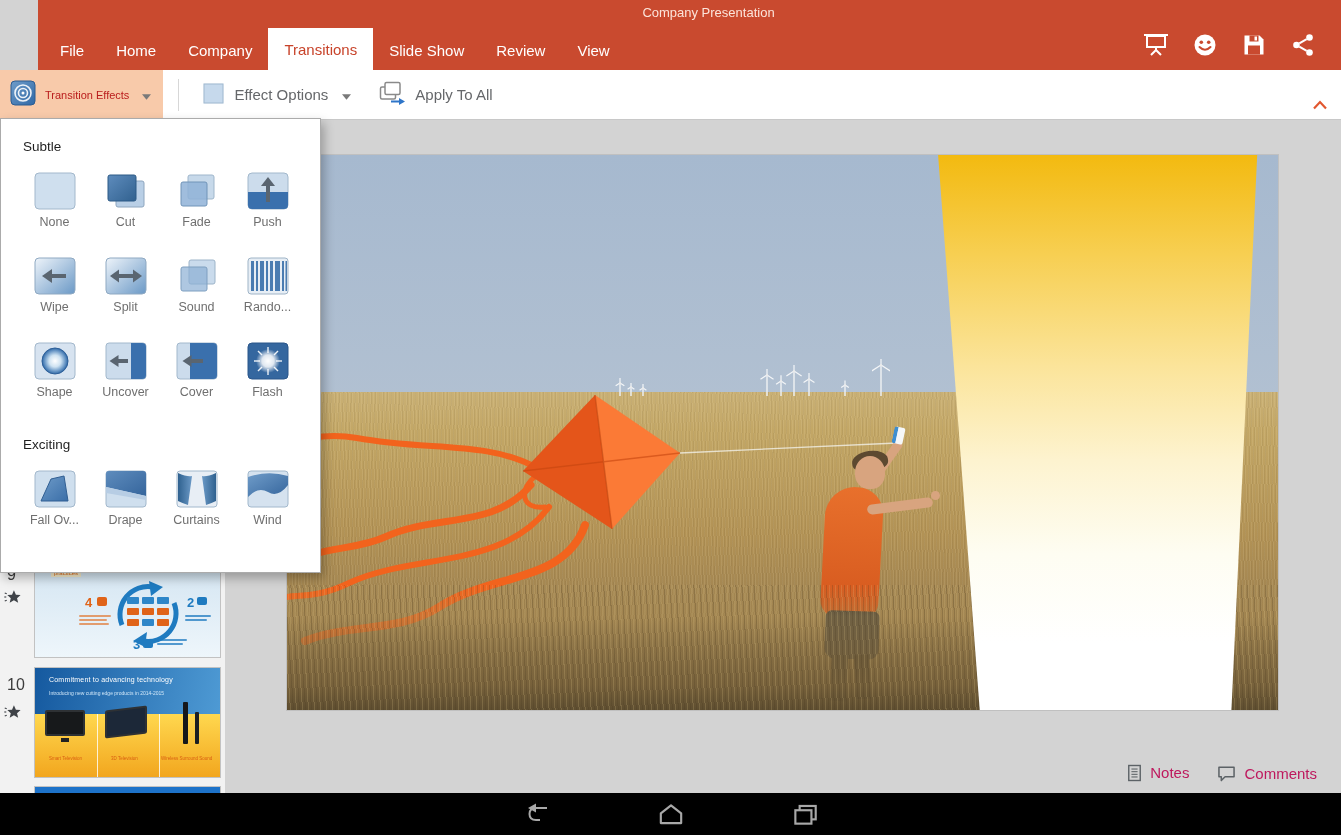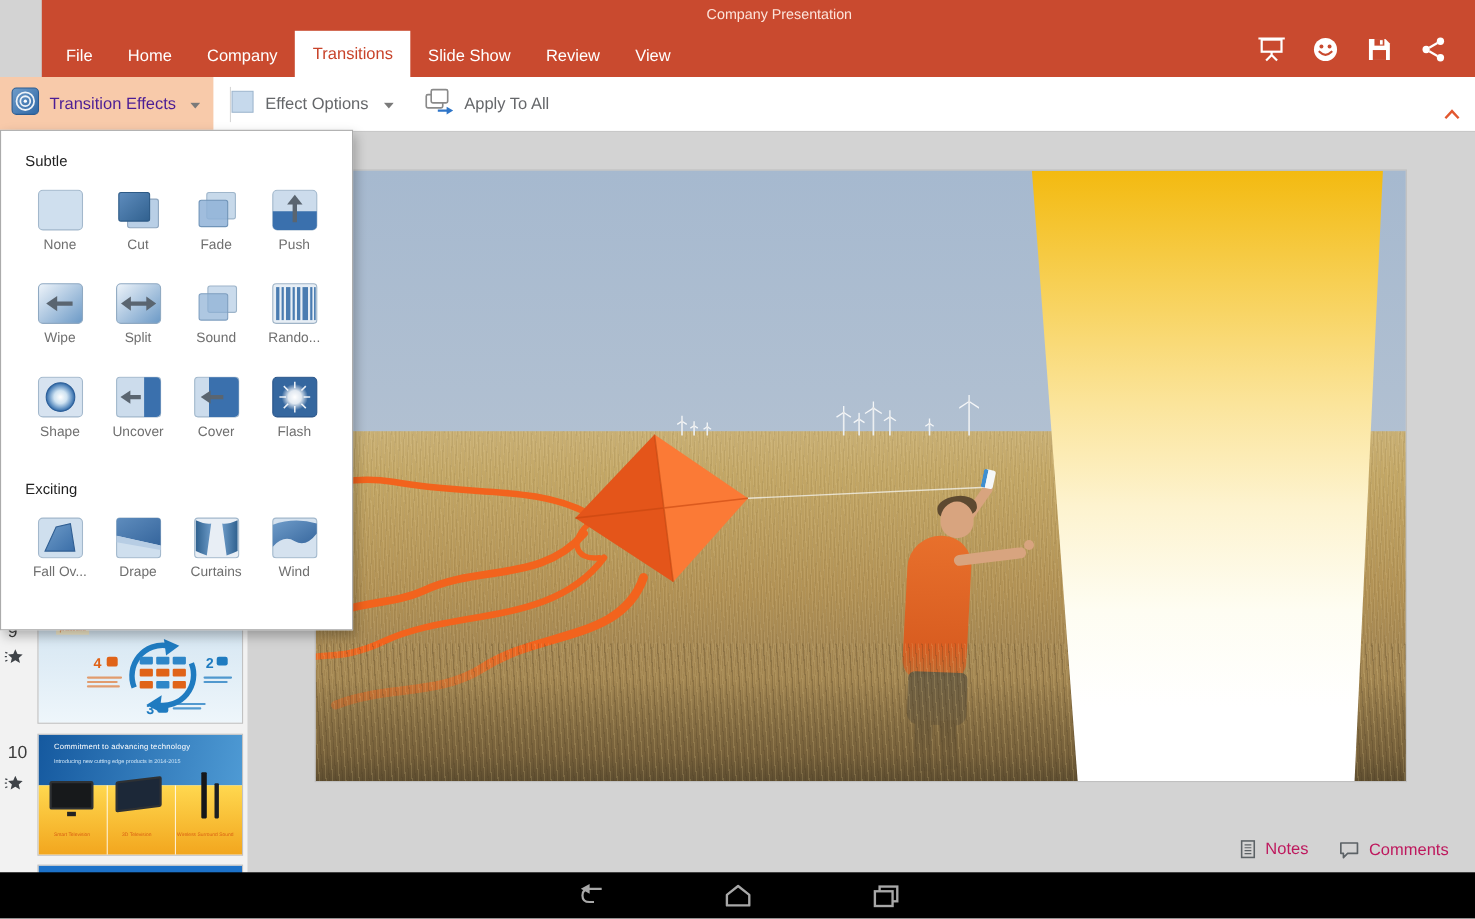--- a/index.html
+++ b/index.html
@@ -15,23 +15,23 @@
   .tab{height:40px;display:flex;align-items:center;padding:0 16px;color:#fff;font-size:15px;}
   .tab.active{background:#fff;color:#c8432a;height:42px;}
   .tb-icons{position:absolute;right:14px;top:32px;display:flex;gap:23px;align-items:center;}
   .tb-icon{width:26px;height:26px;display:inline-block;}
   .tb-icon svg{display:block;}
 
   
   .ribbon{position:absolute;top:70px;left:0;width:100%;height:50px;background:#fff;
     border-bottom:1px solid #c8c8c8;display:flex;align-items:center;}
   .btn-te{display:flex;align-items:center;gap:9px;background:#f8caaa;height:50px;padding:0 12px 0 10px;}
-  .btn-te .lbl{font-size:15px;color:#4c1d95;}
+  .btn-te .lbl{font-size:11px;color:#b91c1c;}
   .rb-sep{width:1px;height:32px;background:#d7d7d7;margin-left:15px;}
-  .btn-eo{display:flex;align-items:center;gap:10px;font-size:15px;color:#65676a;}
+  .btn-eo{display:flex;align-items:center;gap:10px;margin-left:24px;font-size:15px;color:#65676a;}
   .btn-apply{display:flex;align-items:center;gap:9px;margin-left:28px;font-size:15px;color:#65676a;}
   .caret{display:inline-block;margin-left:4px;}
   .rb-collapse{position:absolute;right:13px;top:26px;width:16px;height:10px;}
 
   
   .workspace{position:absolute;top:120px;left:0;width:1341px;height:673px;background:#d3d3d3;}
 
   
   .thumb-panel{position:absolute;left:0;top:0;bottom:0;width:225px;background:#f2f2f2;}
   .thumb-num{position:absolute;left:7px;font-size:16px;color:#3c3c3c;}

